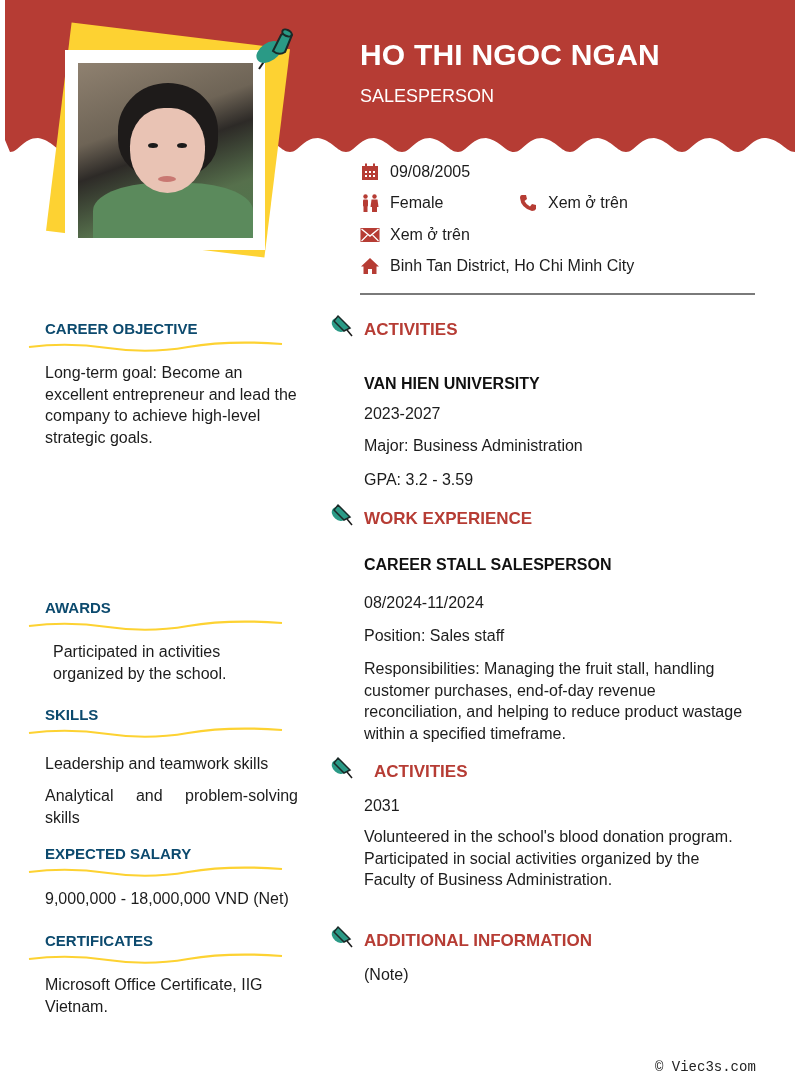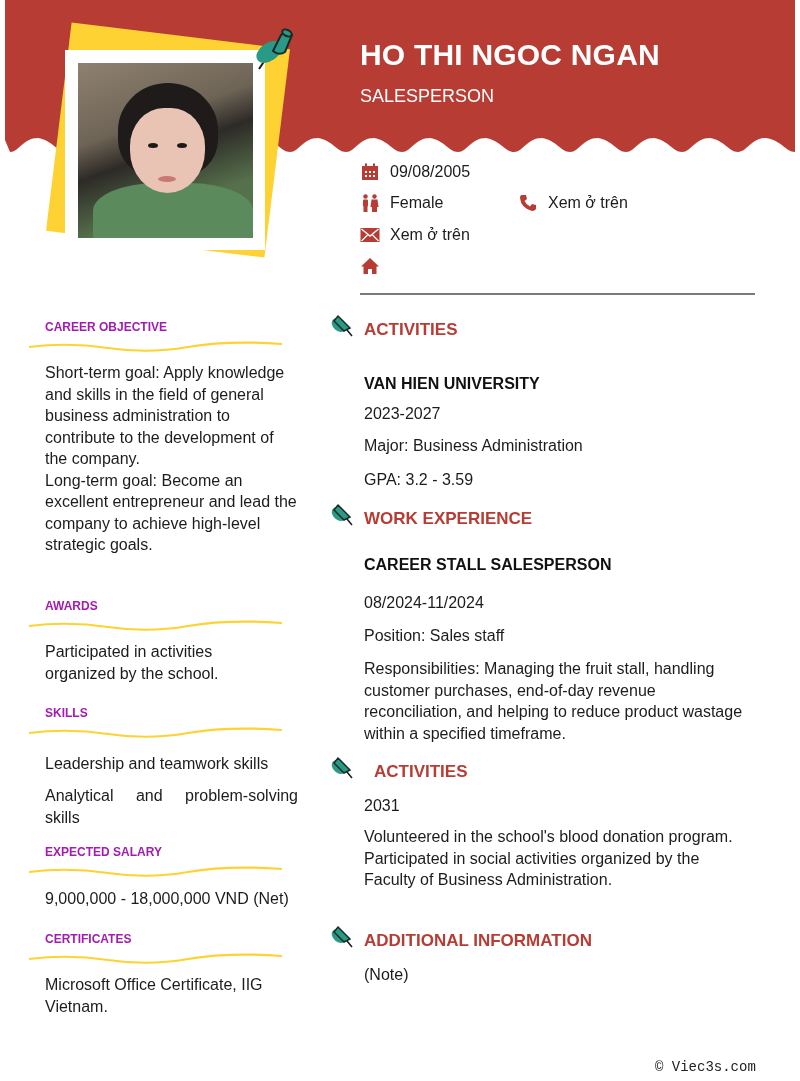--- a/index.html
+++ b/index.html
@@ -20,21 +20,21 @@
   .photo .shirt { position: absolute; left: 15px; top: 120px; width: 160px; height: 70px; border-radius: 40% 40% 0 0; background: #5b8a5c; }
   .photo .eye { position: absolute; top: 80px; width: 10px; height: 5px; border-radius: 50%; background: #1a1a1a; }
   .photo .lips { position: absolute; left: 80px; top: 113px; width: 18px; height: 6px; border-radius: 50%; background: #c97872; }
   .pin-big { position: absolute; left: 207px; top: 0px; width: 50px; height: 50px; }
 
   .name { position: absolute; left: 360px; top: 38px; font-size: 30px; font-weight: bold; color: #ffffff; letter-spacing: 0.2px; }
   .title { position: absolute; left: 360px; top: 86px; font-size: 18px; color: #ffffff; }
   .contact-row { position: absolute; display: flex; align-items: center; font-size: 16px; color: #1c1c1c; white-space: nowrap; }
   .contact-row .ic { width: 20px; height: 20px; margin-right: 10px; display: inline-flex; align-items: center; justify-content: center; }
   .contact-rule { position: absolute; left: 360px; top: 293px; width: 395px; height: 2px; background: #7a7a7a; }
-  .l-head { position: absolute; left: 45px; font-size: 12px; font-weight: bold; color: #a21caf; }
+  .l-head { position: absolute; left: 45px; font-size: 15px; font-weight: bold; color: #0c4a6e; }
   .squiggle { position: absolute; left: 28px; width: 255px; height: 12px; }
   .l-text { position: absolute; left: 45px; width: 253px; font-size: 16px; line-height: 21.5px; color: #1c1c1c; }
   .l-text.justify { text-align: justify; }
 
   .r-head { position: absolute; left: 364px; font-size: 17px; font-weight: bold; color: #b63c34; }
   .pin-small { position: absolute; left: 330px; width: 26px; height: 26px; }
   .r-sub { position: absolute; left: 364px; font-size: 16px; font-weight: bold; color: #111; }
   .r-text { position: absolute; left: 364px; width: 380px; font-size: 16px; line-height: 21.5px; color: #1c1c1c; }
 
   .footer { position: absolute; left: 655px; top: 1059px; font-family: "Liberation Mono", "DejaVu Sans Mono", monospace; font-size: 14px; color: #222; }
@@ -126,37 +126,37 @@
       </svg>
   </span>
   <span>Xem ở trên</span>
 </div>
 <div class="contact-row" style="left:360px; top:256px;">
   <span class="ic">
     <svg width="18" height="18" viewBox="0 0 18 18" fill="#b63c34">
         <path d="M9,1 L18,9.5 L15.5,9.5 L15.5,17 L11,17 L11,12 L7,12 L7,17 L2.5,17 L2.5,9.5 L0,9.5 Z"></path>
       </svg>
   </span>
+  <span>Binh Tan District, Ho Chi Minh City</span>
 </div>
 <div class="contact-rule"></div>
 
 <div class="l-head" style="top:320px;">CAREER OBJECTIVE</div>
 <svg class="squiggle" style="top:341px;" viewBox="0 0 255 12">
     <path d="M1,6 Q40,1 80,7 T160,6 T254,3" stroke="#fdd232" stroke-width="2.2" fill="none"></path>
   </svg>
 <div class="l-text" style="top:362px;">
-  <div>Short-term goal: Apply knowledge and skills in the field of general business administration to contribute to the development of the company.</div>
   <div>Long-term goal: Become an excellent entrepreneur and lead the company to achieve high-level strategic goals.</div>
 </div>
 
 <div class="l-head" style="top:599px;">AWARDS</div>
 <svg class="squiggle" style="top:620px;" viewBox="0 0 255 12">
     <path d="M1,6 Q40,1 80,7 T160,6 T254,3" stroke="#fdd232" stroke-width="2.2" fill="none"></path>
   </svg>
-<div class="l-text" style="top:641px; width:200px;">Participated in activities organized by the school.</div>
+<div class="l-text" style="top:641px; width:200px;margin-left:8px;">Participated in activities organized by the school.</div>
 
 <div class="l-head" style="top:706px;">SKILLS</div>
 <svg class="squiggle" style="top:727px;" viewBox="0 0 255 12">
     <path d="M1,6 Q40,1 80,7 T160,6 T254,3" stroke="#fdd232" stroke-width="2.2" fill="none"></path>
   </svg>
 <div class="l-text" style="top:753px;">Leadership and teamwork skills</div>
 <div class="l-text justify" style="top:785px;">Analytical and problem-solving skills</div>
 
 <div class="l-head" style="top:845px;">EXPECTED SALARY</div>
 <svg class="squiggle" style="top:866px;" viewBox="0 0 255 12">

